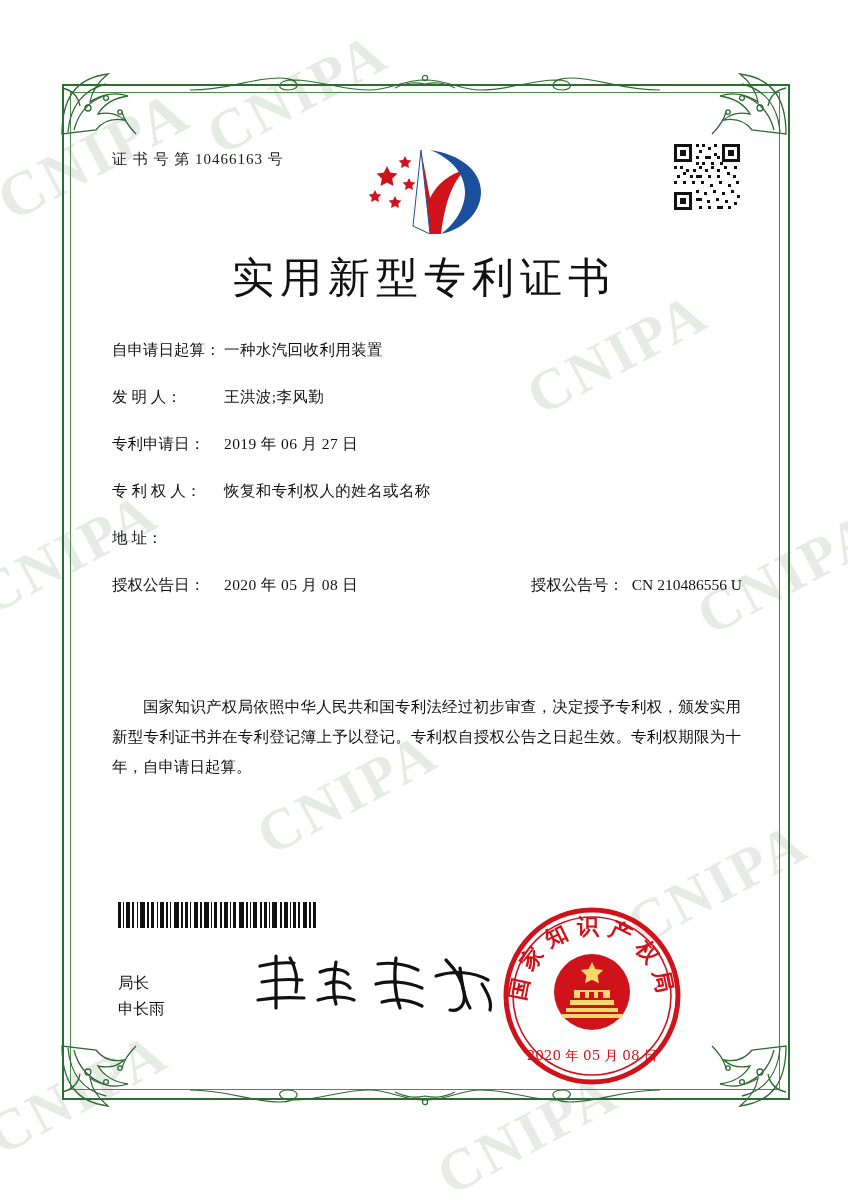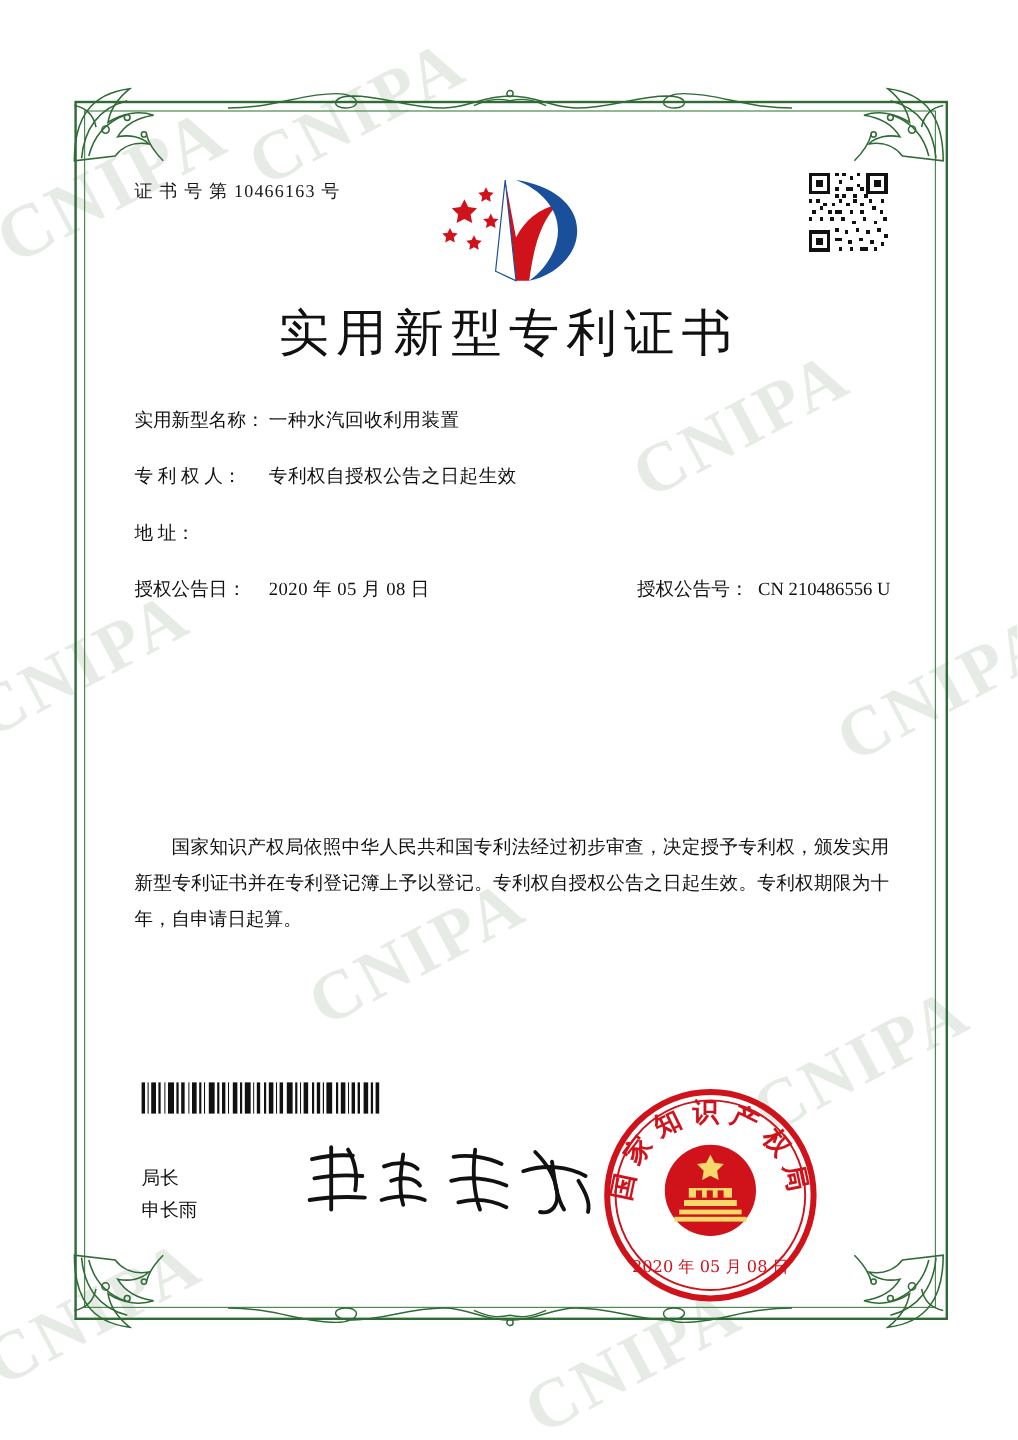--- a/index.html
+++ b/index.html
@@ -430,26 +430,34 @@
           <path d="M66 52 l2 4 4.4 .6 -3.2 3.1 .8 4.4 -4 -2.1 -4 2.1 .8 -4.4 -3.2 -3.1 4.4 -.6 z"></path>
           <path d="M46 46 l2 4 4.4 .6 -3.2 3.1 .8 4.4 -4 -2.1 -4 2.1 .8 -4.4 -3.2 -3.1 4.4 -.6 z"></path>
         </g>
       </svg>
     </div>
 
     <div class="title">实用新型专利证书</div>
 
     <div class="fields">
       <div class="field">
-        <span class="label">实用新型名称：</span>
+        <span class="label">自申请日起算：</span>
         <span class="value">一种水汽回收利用装置</span>
       </div>
       <div class="field">
+        <span class="label">发    明    人：</span>
+        <span class="value">王洪波;李风勤</span>
+      </div>
+      <div class="field">
+        <span class="label">专利申请日：</span>
+        <span class="value">2019 年 06 月 27 日</span>
+      </div>
+      <div class="field">
         <span class="label">专 利 权 人：</span>
-        <span class="value">专利权自授权公告之日起生效</span>
+        <span class="value">恢复和专利权人的姓名或名称</span>
       </div>
       <div class="field">
         <span class="label">地        址：</span>
       </div>
       <div class="field dual">
         <span class="label">授权公告日：</span>
         <span class="value">2020 年 05 月 08 日</span>
         <span class="label2">授权公告号：</span>
         <span class="value2">CN 210486556 U</span>
       </div>

